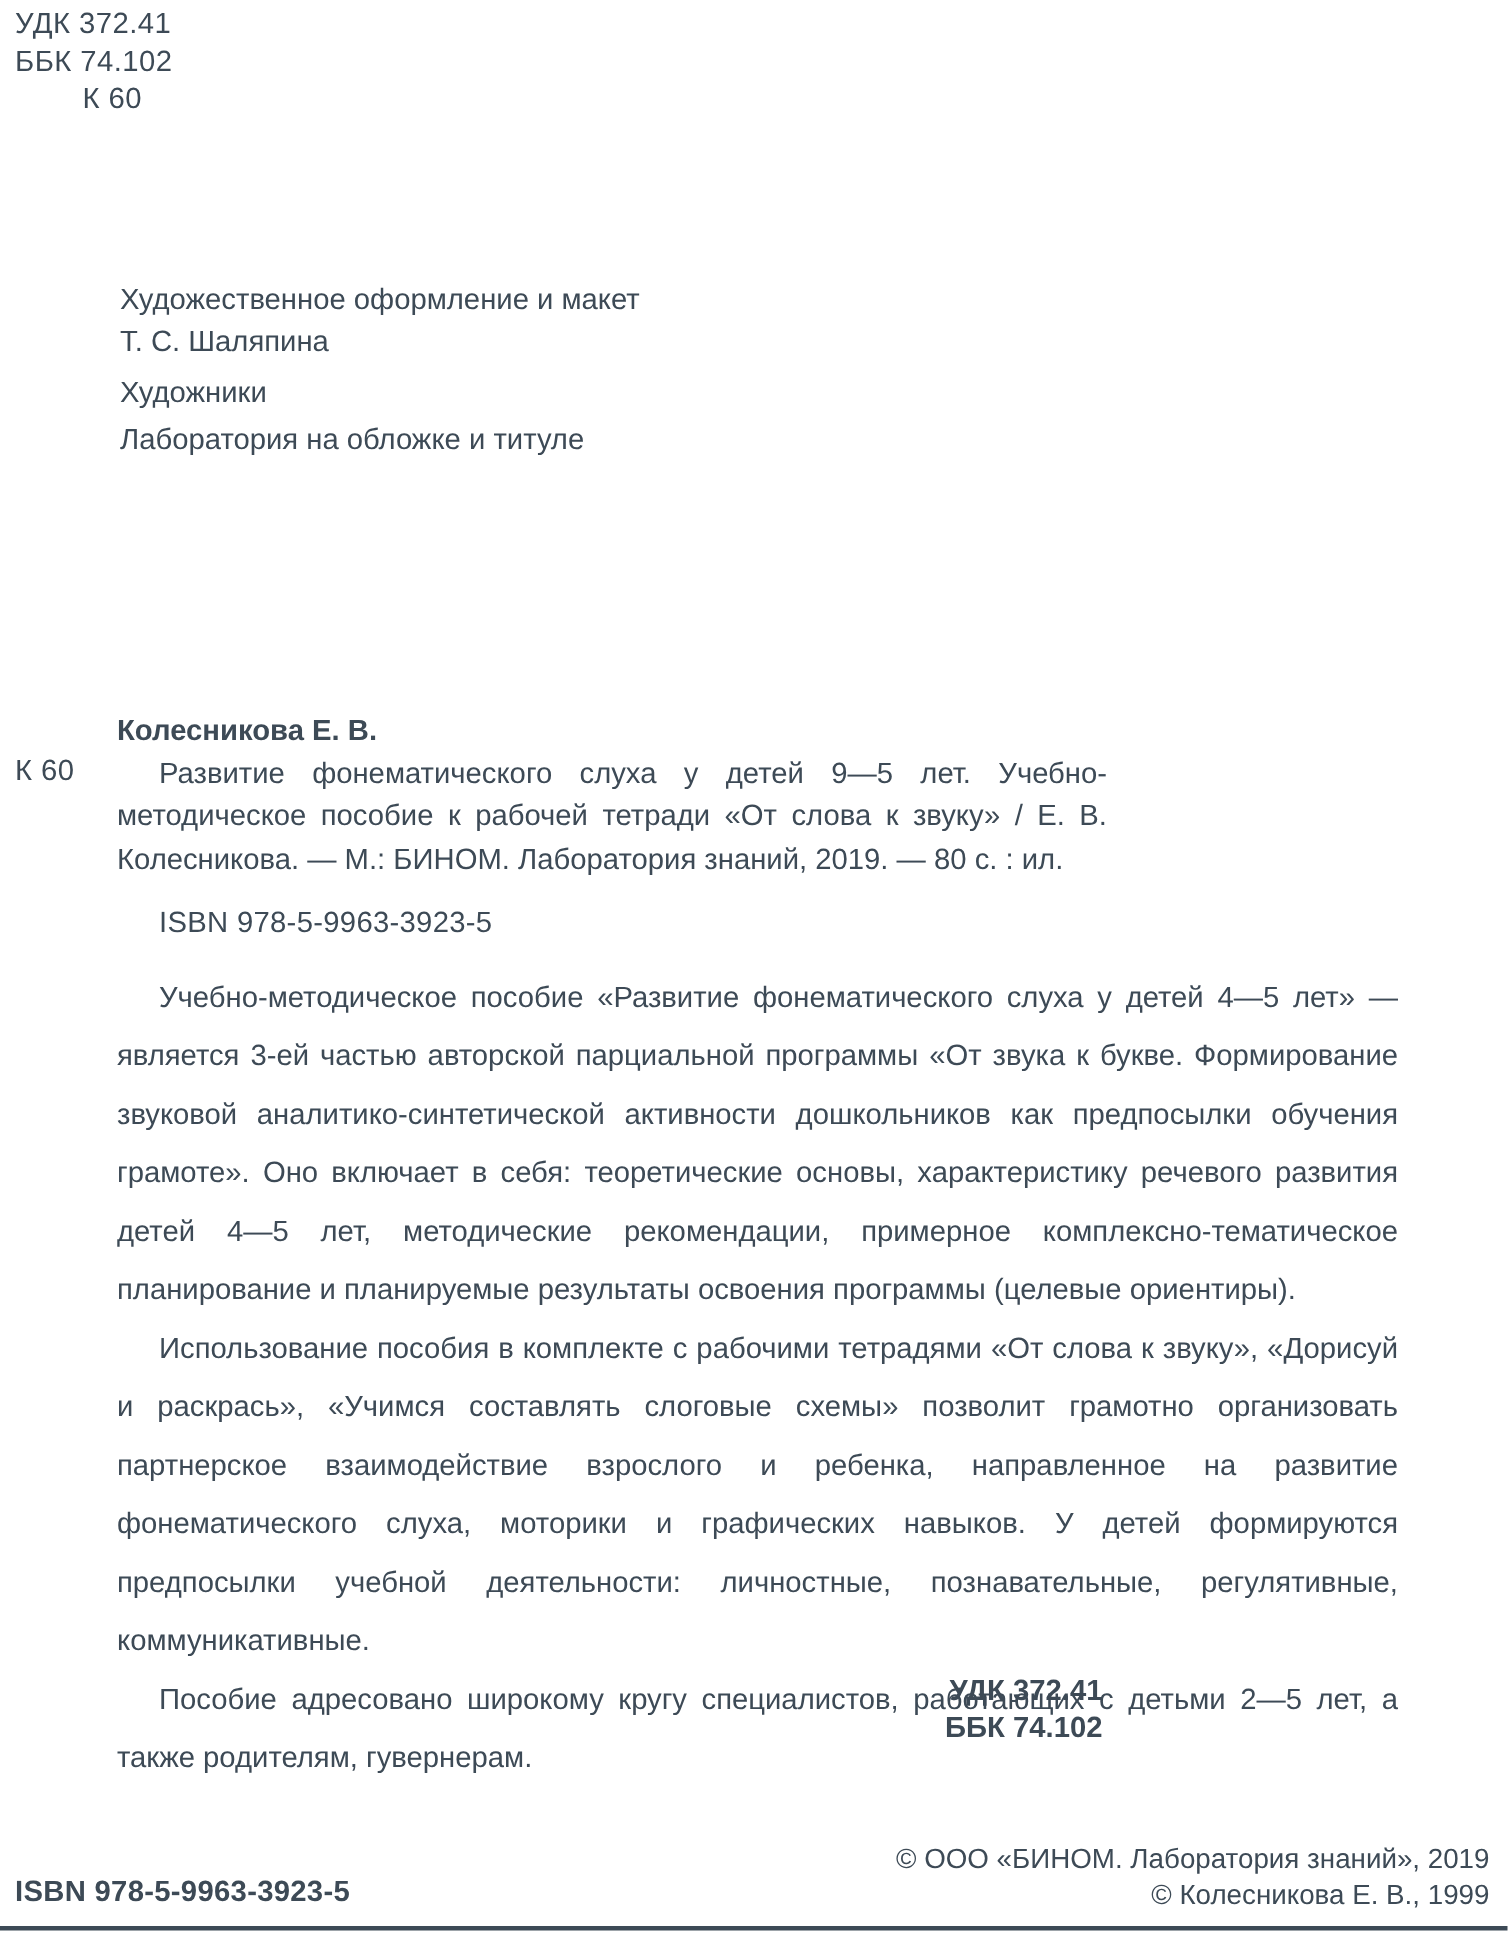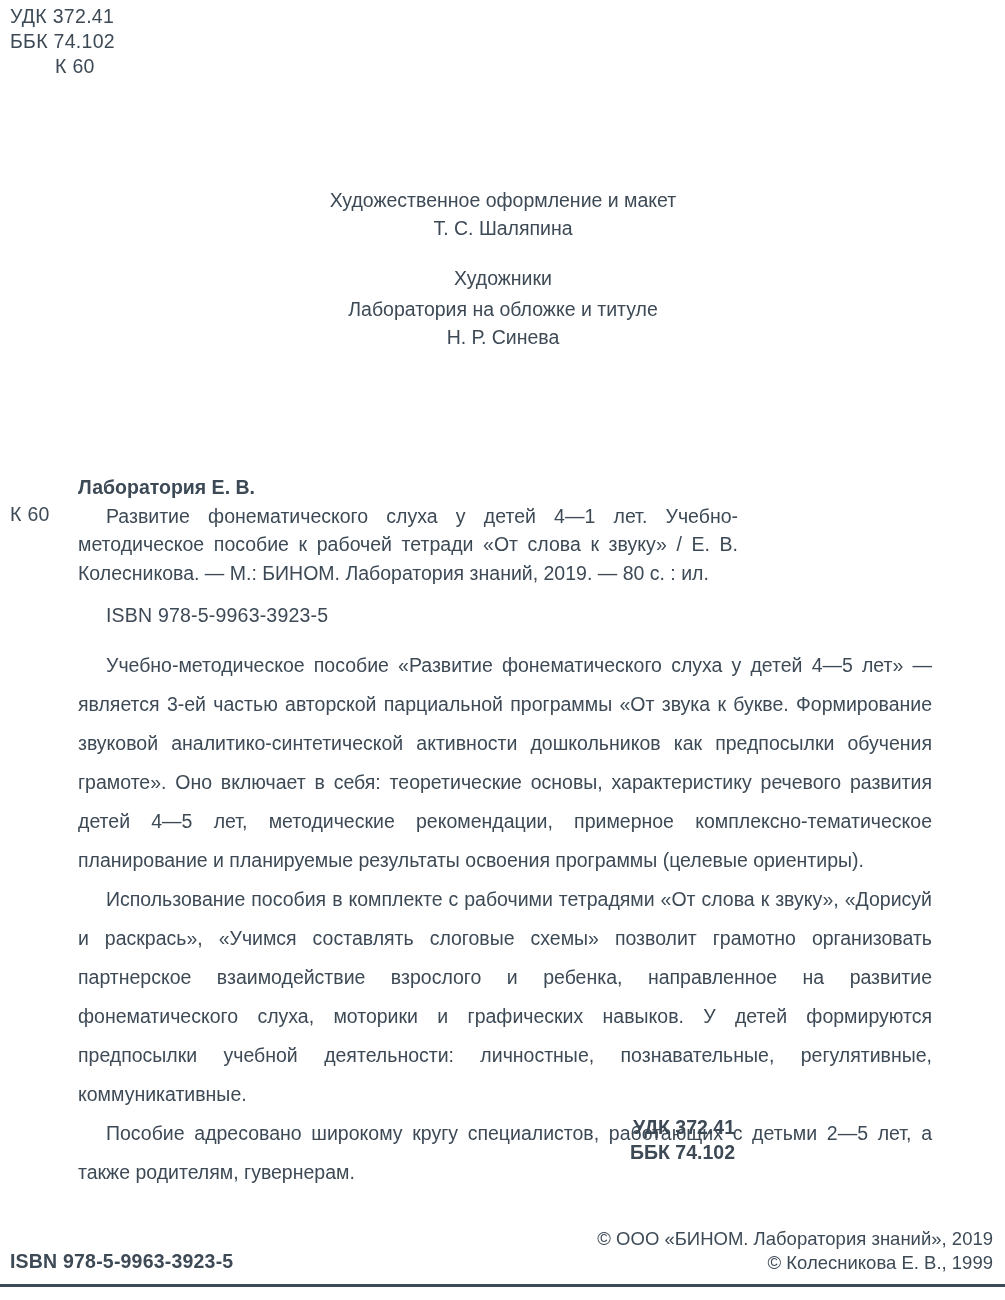--- a/index.html
+++ b/index.html
@@ -19,29 +19,28 @@
     left: 10px;
     top: 4px;
     font-size: 19.5px;
     line-height: 25px;
     letter-spacing: 0.3px;
   }
   .top-codes .k60 { padding-left: 45px; }
 
   .credits {
     position: absolute;
-    left: 70px;
+    left: 80px;
     top: 186px;
     width: 866px;
-    text-align: center;
     font-size: 19.5px;
     line-height: 28px;
   }
   .credits .c-name { }
-  .credits .gap { margin-top: 22px; }
+  .credits .gap { margin-top: 6px; }
   .credits .gap2 { margin-top: 3px; }
 
   .margin-code {
     position: absolute;
     left: 10px;
     top: 503px;
     font-size: 19.5px;
     letter-spacing: 0.3px;
   }
 
@@ -116,28 +115,27 @@
     <div>УДК 372.41</div>
     <div>ББК 74.102</div>
     <div class="k60">К 60</div>
   </div>
 
   <div class="credits">
     <div class="c-label">Художественное оформление и макет</div>
     <div class="c-name">Т. С. Шаляпина</div>
     <div class="c-label gap">Художники</div>
     <div class="c-label gap2">Лаборатория на обложке и титуле</div>
-    <div class="c-name">Н. Р. Синева</div>
   </div>
 
   <div class="margin-code">К 60</div>
 
   <div class="biblio">
-    <div class="author">Лаборатория Е. В.</div>
-    <p class="descr">Развитие фонематического слуха у детей 4—1 лет. Учебно-методическое пособие к рабочей тетради «От слова к звуку» / Е. В. Колесникова. — М.: БИНОМ. Лаборатория знаний, 2019. — 80 с. : ил.</p>
+    <div class="author">Колесникова Е. В.</div>
+    <p class="descr">Развитие фонематического слуха у детей 9—5 лет. Учебно-методическое пособие к рабочей тетради «От слова к звуку» / Е. В. Колесникова. — М.: БИНОМ. Лаборатория знаний, 2019. — 80 с. : ил.</p>
     <div class="isbn">ISBN 978-5-9963-3923-5</div>
   </div>
 
   <div class="annotation">
     <p>Учебно-методическое пособие «Развитие фонематического слуха у детей 4—5 лет» — является 3-ей частью авторской парциальной программы «От звука к букве. Формирование звуковой аналитико-синтетической активности дошкольников как предпосылки обучения грамоте». Оно включает в себя: теоретические основы, характеристику речевого развития детей 4—5 лет, методические рекомендации, примерное комплексно-тематическое планирование и планируемые результаты освоения программы (целевые ориентиры).</p>
     <p>Использование пособия в комплекте с рабочими тетрадями «От слова к звуку», «Дорисуй и раскрась», «Учимся составлять слоговые схемы» позволит грамотно организовать партнерское взаимодействие взрослого и ребенка, направленное на развитие фонематического слуха, моторики и графических навыков. У детей формируются предпосылки учебной деятельности: личностные, познавательные, регулятивные, коммуникативные.</p>
     <p>Пособие адресовано широкому кругу специалистов, работающих с детьми 2—5 лет, а также родителям, гувернерам.</p>
   </div>
 
   <div class="bottom-codes">

